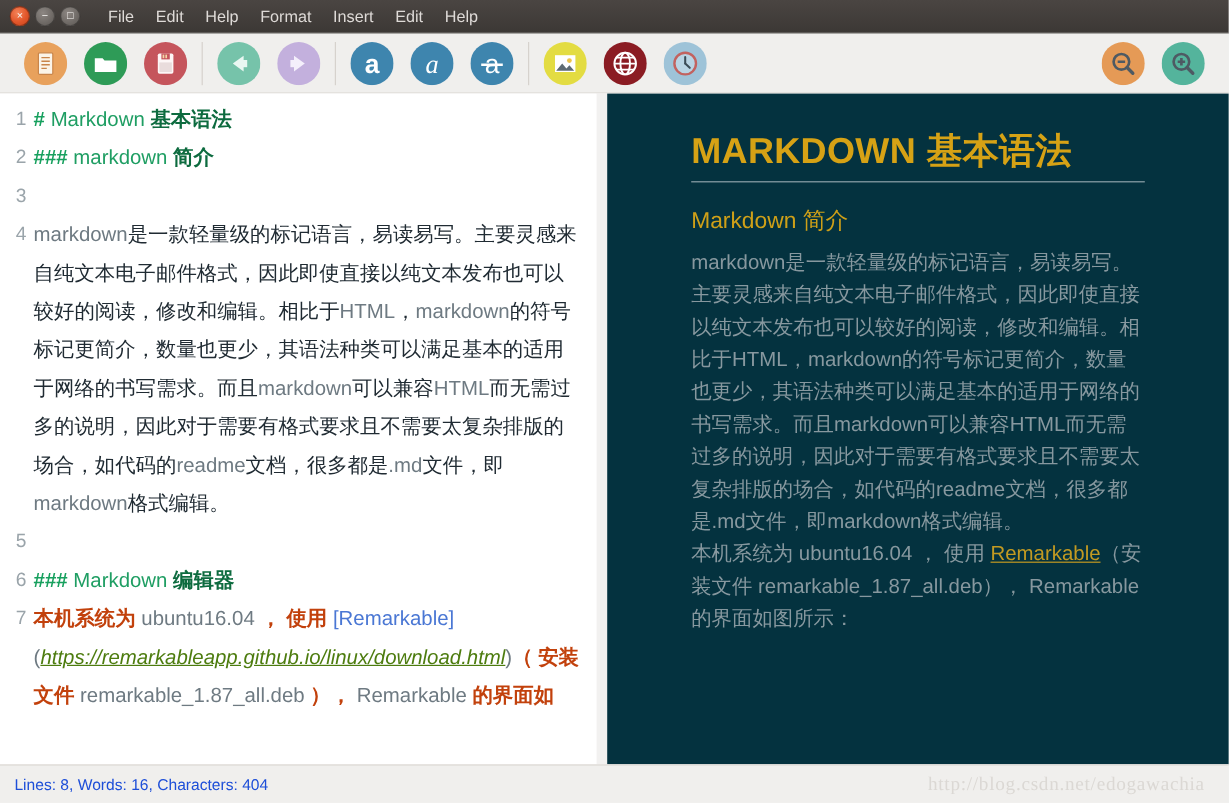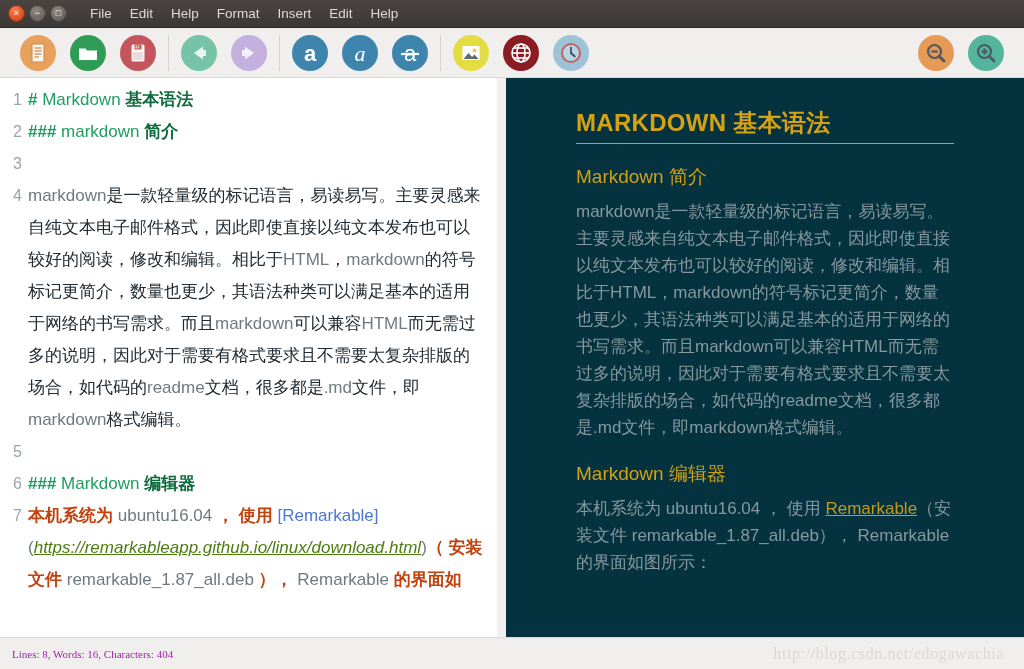--- a/index.html
+++ b/index.html
@@ -175,21 +175,21 @@
   .md-link { color: #4a77d4; }
   .md-url {
     color: #4d7c0f;
     font-style: italic;
     text-decoration: underline;
   }
 
   
   .pv-h1 {
     color: #d6a215;
-    font-size: 24px;
+    font-size: 30px;
     font-weight: bold;
     letter-spacing: 0.3px;
     margin: 0 0 4px 0;
     padding-bottom: 5px;
     border-bottom: 1px solid #8fa3ab;
     line-height: 1.25;
   }
   .pv-h2 {
     color: #cfa018;
     font-size: 19px;
@@ -215,23 +215,23 @@
     flex: 0 0 32px;
     background: #f0efed;
     border-top: 1px solid #dcd9d5;
     display: flex;
     align-items: center;
     padding: 0 12px;
     box-sizing: border-box;
     position: relative;
   }
   .status-text {
-    font-size: 11px;
-    color: #a21caf;
-    font-family: Liberation Serif, serif;
+    font-size: 13px;
+    color: #1d4ed8;
+    font-family: Liberation Sans, sans-serif;
   }
   .watermark {
     position: absolute;
     right: 20px;
     top: 50%;
     transform: translateY(-50%);
     font-family: "Liberation Serif", serif;
     font-size: 16px;
     color: #dbd8d4;
     letter-spacing: 0.6px;
@@ -431,21 +431,20 @@
           <div class="ltext"><span class="cjk-b">本机系统为 </span><span class="lat">ubuntu16.04 </span><span class="cjk-b">， 使用 </span><span class="md-link">[Remarkable]</span><span class="lat">(</span><span class="md-url">https://remarkableapp.github.io/linux/download.html</span><span class="lat">)</span><span class="cjk-b">（ 安装文件 </span><span class="lat">remarkable_1.87_all.deb </span><span class="cjk-b">）， </span><span class="lat">Remarkable </span><span class="cjk-b">的界面如</span></div>
         </div>
       </div>
 
     <div class="pane-divider"></div>
 
     <div class="preview-pane">
       <div class="pv-h1">MARKDOWN 基本语法</div>
       <div class="pv-h2">Markdown 简介</div>
       <p class="pv-p">markdown是一款轻量级的标记语言，易读易写。主要灵感来自纯文本电子邮件格式，因此即使直接以纯文本发布也可以较好的阅读，修改和编辑。相比于HTML，markdown的符号标记更简介，数量也更少，其语法种类可以满足基本的适用于网络的书写需求。而且markdown可以兼容HTML而无需过多的说明，因此对于需要有格式要求且不需要太复杂排版的场合，如代码的readme文档，很多都是.md文件，即markdown格式编辑。</p>
-      <div class="pv-h2">Markdown 编辑器</div>
       <p class="pv-p"><span>本机系统为 ubuntu16.04 ， 使用 </span><a class="pv-link" href="#">Remarkable</a><span>（安装文件 remarkable_1.87_all.deb）， Remarkable 的界面如图所示：</span></p>
     </div>
 
   </div>
 
   <div class="statusbar">
     <div class="status-text">Lines: 8, Words: 16, Characters: 404</div>
     <div class="watermark">http://blog.csdn.net/edogawachia</div>
   </div>
 

